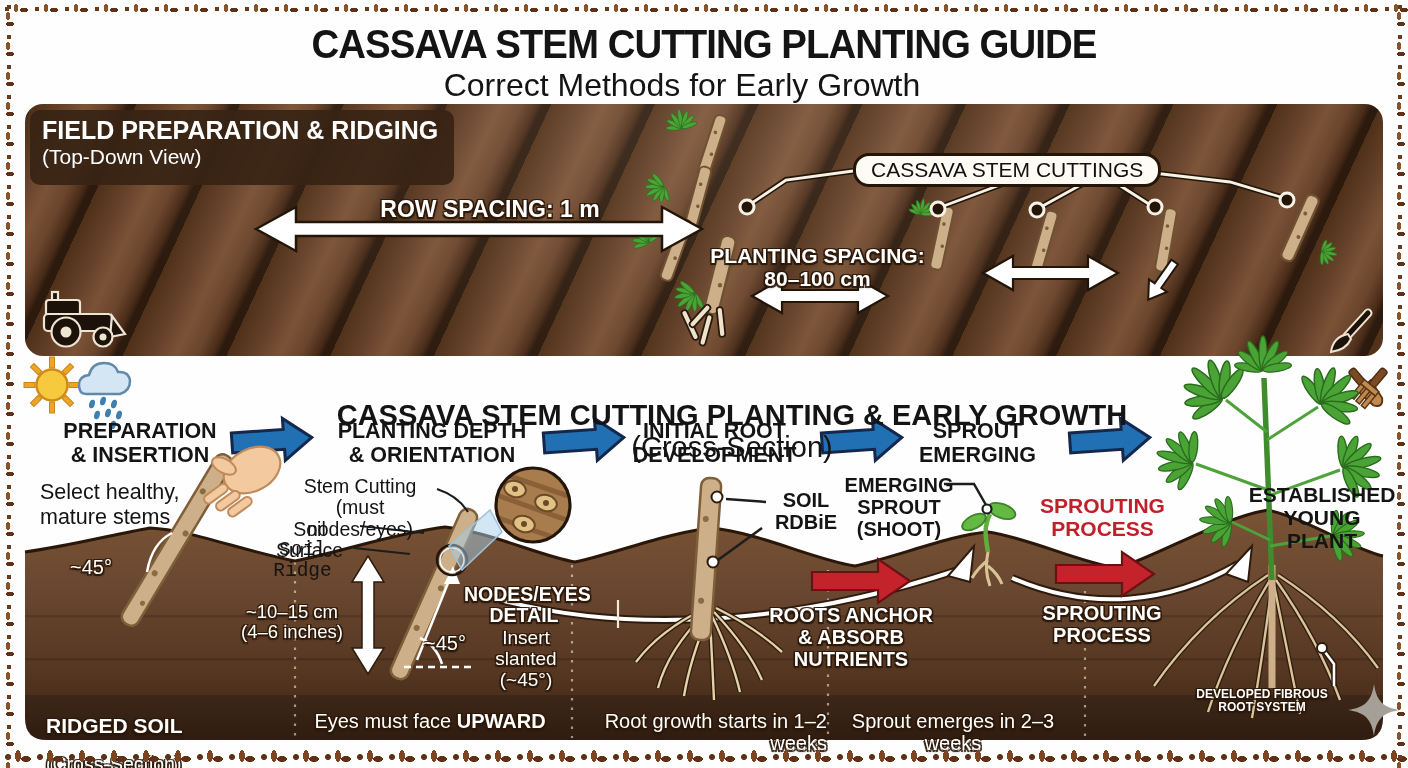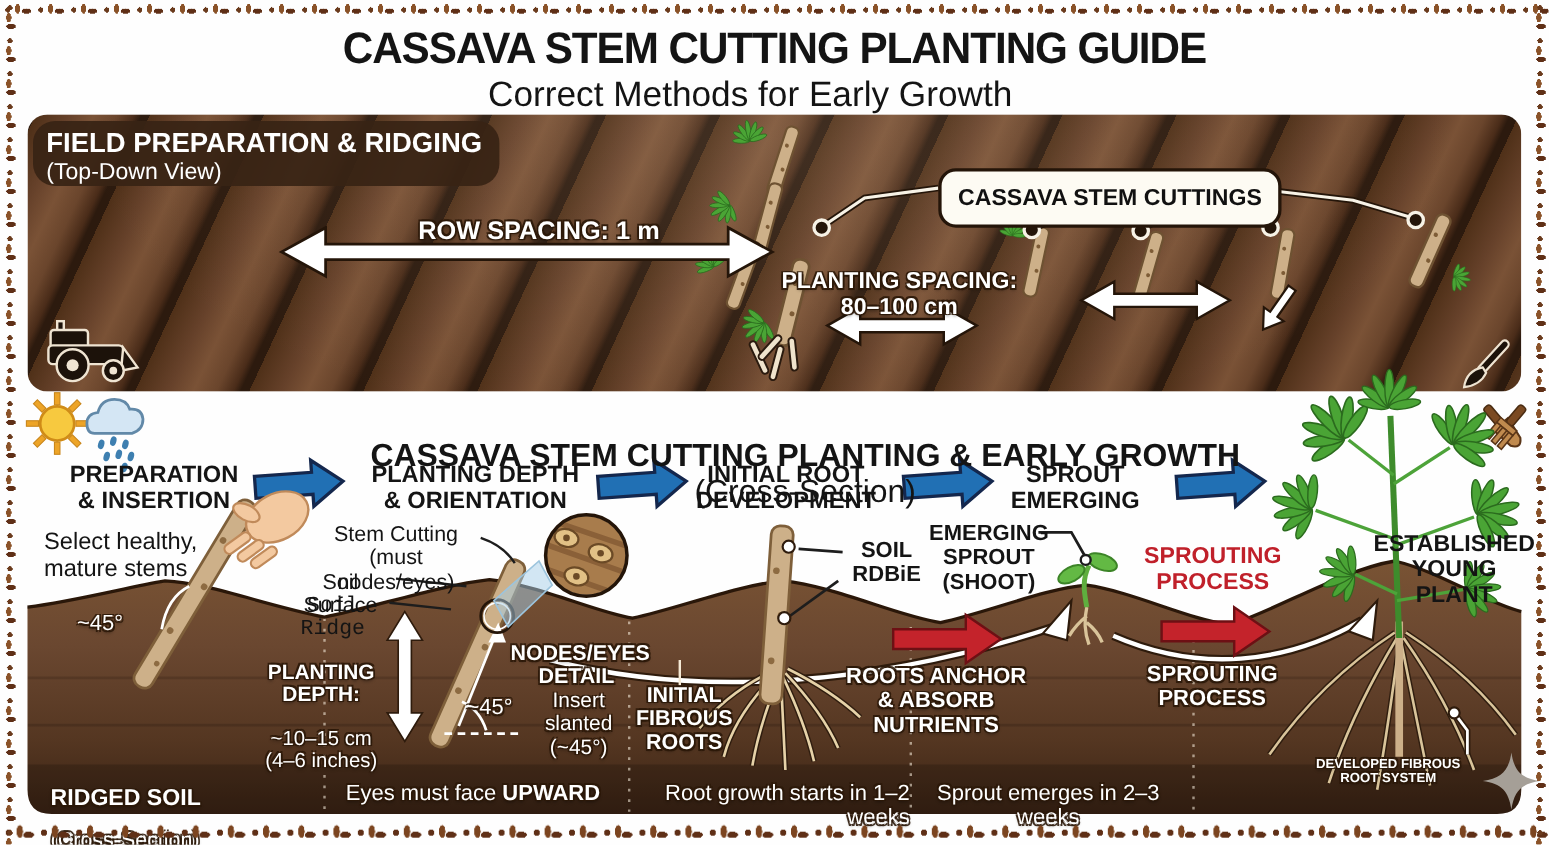--- a/index.html
+++ b/index.html
@@ -32,23 +32,23 @@
     background-size:15px 30px;}
   .frame.lft{left:1px;} .frame.rgt{right:1px;}
   
   #field{position:absolute;left:25px;top:104px;width:1358px;height:252px;border-radius:18px;
     background:
       radial-gradient(ellipse 900px 400px at 50% 10%,rgba(255,235,210,.10),transparent 70%),
       repeating-linear-gradient(115deg,
         #2c1a0e 0px,#2c1a0e 7px,#4f3018 7px,#66412a 34px,#7a5236 55px,#6a452c 74px,#4a2c19 88px,#2c1a0e 94px);
     z-index:1;}
   #fieldlabel{position:absolute;left:30px;top:110px;background:rgba(56,35,20,.93);
-    border-radius:20px;padding:6px 16px 0 12px;z-index:3;color:#fff;}
+    border-radius:10px;padding:6px 16px 16px 12px;z-index:3;color:#fff;}
   #pill{position:absolute;left:853px;top:153px;background:#fdfbf3;border:3px solid #241509;
-    border-radius:16px;padding:12px 15px;z-index:3;font-weight:bold;font-size:21px;color:#111;}
+    border-radius:16px;padding:2px 15px;z-index:3;font-weight:normal;font-size:21px;color:#111;}
   svg{position:absolute;left:0;top:0;z-index:2;}
   .txt{z-index:3;}
 </style>
 </head>
 <body>
 <div id="stage">
 
 <div class="frame h top"></div>
 <div class="frame h bot"></div>
 <div class="frame v lft"></div>
@@ -399,35 +399,30 @@
 
 <div class="t txt" style="left:40px;top:480px;font-size:21.5px;line-height:1.18;">Select healthy,
 mature stems</div>
 <div class="t ow txt" style="left:70px;top:556px;font-size:20px;">~45°</div>
 <div class="t ctr txt" style="left:285px;top:476px;width:150px;font-size:19.5px;">Stem Cutting
 (must nodes/eyes)</div>
 <div class="t rt txt" style="left:262px;top:519px;width:95px;font-size:19.5px;">Soil Surface</div>
 <div class="t rt txt" style="left:255px;top:540px;width:95px;font-size:19.5px;font-family:Liberation Mono, monospace;">Soil Ridge</div>
 
 <div class="t ctr txt" style="left:236px;top:584px;width:112px;">
-  <div class="b ow" style="font-size:19px;white-space:pre-line;">PLANTING
-DEPTH:</div>
   <div class="ow" style="font-size:18.5px;white-space:pre-line;">~10–15 cm
 (4–6 inches)</div>
 </div>
 
 <div class="t ow txt" style="left:424px;top:632px;font-size:20px;">~45°</div>
 <div class="t b ctr ow txt" style="left:464px;top:584px;width:120px;font-size:19.5px;">NODES/EYES
 DETAIL</div>
 <div class="t ctr ow txt" style="left:476px;top:628px;width:100px;font-size:19px;">Insert
 slanted
 (~45°)</div>
-<div class="t b ctr ow txt" style="left:576px;top:622px;width:92px;font-size:19.5px;">INITIAL
-FIBROUS
-ROOTS</div>
 <div class="t b ctr txt" style="left:766px;top:489px;width:80px;font-size:20px;">SOIL
 RDBiE</div>
 <div class="t b ctr ow txt" style="left:766px;top:604px;width:170px;font-size:20px;">ROOTS ANCHOR
 &amp; ABSORB
 NUTRIENTS</div>
 <div class="t b ctr txt" style="left:843px;top:474px;width:112px;font-size:20px;">EMERGING
 SPROUT
 (SHOOT)</div>
 <div class="t b ctr red txt" style="left:1030px;top:494px;width:145px;font-size:21px;">SPROUTING
 PROCESS</div>

